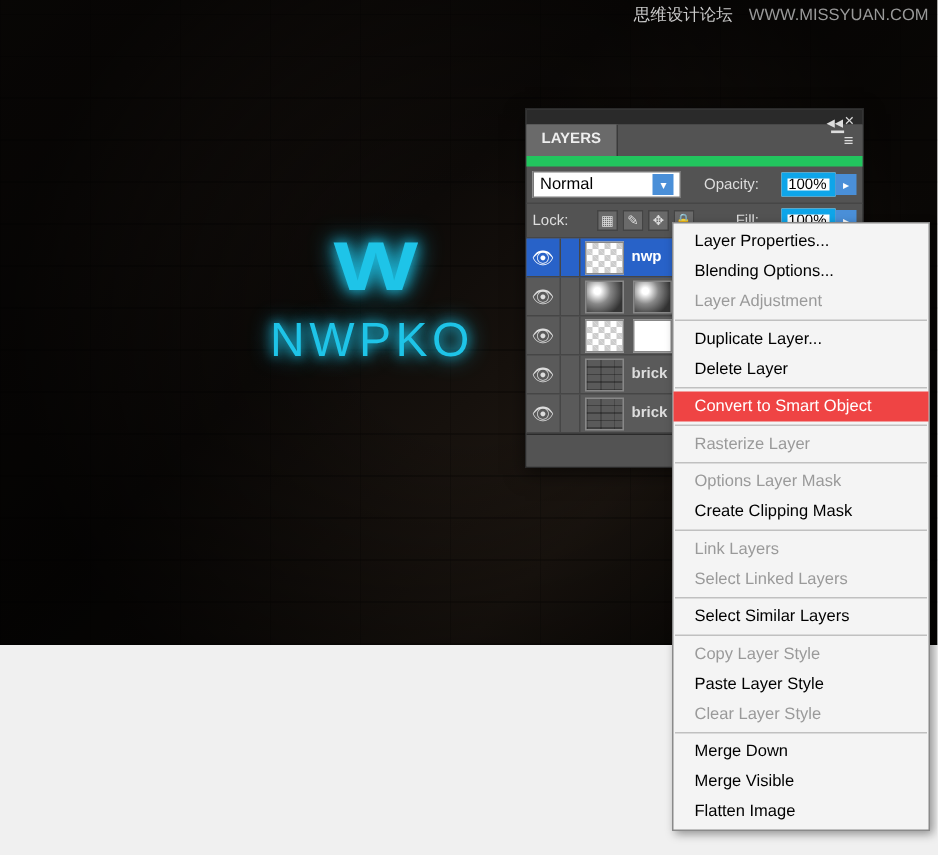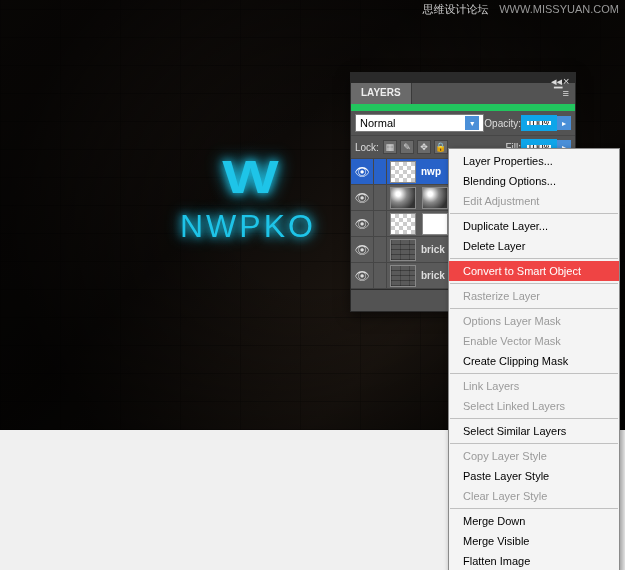--- a/index.html
+++ b/index.html
@@ -15,26 +15,26 @@
 .wmk-br{position:absolute;right:6px;bottom:90px;text-align:right}
 .wmk-br .ps{font-size:24px;font-weight:700;font-style:italic;color:#4a9fd8;opacity:.85}
 .wmk-br .ahz{font-size:14px;color:#888;opacity:.8}
 .wmk-br .url{font-size:10px;color:#888;opacity:.8}
 .panel{position:absolute;left:350px;top:72px;width:226px;background:#535353;border:1px solid #2a2a2a;box-shadow:0 4px 12px rgba(0,0,0,.5);color:#ddd}
 .panel-titlebar{height:10px;background:#2a2a2a;display:flex;justify-content:flex-end;align-items:center;padding:0 4px;gap:4px}
 .panel-titlebar span{width:8px;height:6px;display:inline-block}
 .panel-tabs{display:flex;background:#535353;border-bottom:7px solid #22c55e}
 .panel-tab{padding:4px 10px;background:#6a6a6a;border-right:1px solid #3a3a3a;font-weight:700;font-size:10px;color:#eee}
 .panel-menu-btn{margin-left:auto;padding:4px 6px}
-.panel-row{display:flex;align-items:center;padding:3px 4px;gap:0;border-bottom:1px solid #464646}
+.panel-row{display:flex;align-items:center;padding:3px 4px;gap:15px;border-bottom:1px solid #464646}
 .dropdown{background:#fff;color:#000;border:1px solid #7a7a7a;padding:1px 4px;flex:1;display:flex;justify-content:space-between;align-items:center;height:18px}
 .dd-arrow{width:14px;height:14px;background:#4a8fd8;display:flex;align-items:center;justify-content:center;color:#fff;font-size:8px}
 .label{color:#ddd;font-size:10px}
 .pct-box{display:flex;align-items:center}
-.pct-box input{width:36px;height:16px;border:6px solid #0ea5e9;text-align:right;padding-right:2px;font-size:10px}
+.pct-box input{width:36px;height:16px;border:4px solid #0ea5e9;text-align:right;padding-right:2px;font-size:10px}
 .lock-icons{display:flex;gap:3px;margin-left:4px}
 .lock-icons span{width:14px;height:14px;background:#6a6a6a;border:1px solid #444;display:inline-flex;align-items:center;justify-content:center;font-size:9px}
 .layer-list{background:#5a5a5a}
 .layer{display:flex;align-items:center;height:26px;border-bottom:1px solid #464646}
 .layer.selected{background:#2862c8;color:#fff}
 .vis{width:22px;display:flex;justify-content:center;font-size:12px}
 .link-col{width:14px;border-left:1px solid #464646;border-right:1px solid #464646;height:100%}
 .thumb{width:26px;height:22px;margin:0 3px;border:1px solid #888;background:#fff;display:flex;align-items:center;justify-content:center;overflow:hidden}
 .thumb.checker{background-image:linear-gradient(45deg,#ccc 25%,transparent 25%,transparent 75%,#ccc 75%),linear-gradient(45deg,#ccc 25%,transparent 25%,transparent 75%,#ccc 75%);background-size:8px 8px;background-position:0 0,4px 4px}
 .thumb.cloud{background:radial-gradient(circle at 30% 30%,#fff 10%,#888 40%,#333 80%)}
@@ -142,31 +142,30 @@
   <div class="panel-footer">
     <span>⚭</span>
     <span>fx.</span>
     <span>◐</span>
   </div>
 </div>
 
 <div class="ctx" id="ctx">
     <div class="ctx-item">Layer Properties...</div>
     <div class="ctx-item">Blending Options...</div>
-    <div class="ctx-item disabled">Edit Adjustment</div>
+    <div class="ctx-item disabled">Layer Adjustment</div>
     <div class="ctx-sep"></div>
     <div class="ctx-item">Duplicate Layer...</div>
     <div class="ctx-item">Delete Layer</div>
     <div class="ctx-sep"></div>
     <div class="ctx-item highlight">Convert to Smart Object</div>
     <div class="ctx-sep"></div>
     <div class="ctx-item disabled">Rasterize Layer</div>
     <div class="ctx-sep"></div>
     <div class="ctx-item disabled">Options Layer Mask</div>
-    <div class="ctx-item disabled">Enable Vector Mask</div>
     <div class="ctx-item">Create Clipping Mask</div>
     <div class="ctx-sep"></div>
     <div class="ctx-item disabled">Link Layers</div>
     <div class="ctx-item disabled">Select Linked Layers</div>
     <div class="ctx-sep"></div>
     <div class="ctx-item">Select Similar Layers</div>
     <div class="ctx-sep"></div>
     <div class="ctx-item disabled">Copy Layer Style</div>
     <div class="ctx-item">Paste Layer Style</div>
     <div class="ctx-item disabled">Clear Layer Style</div>

